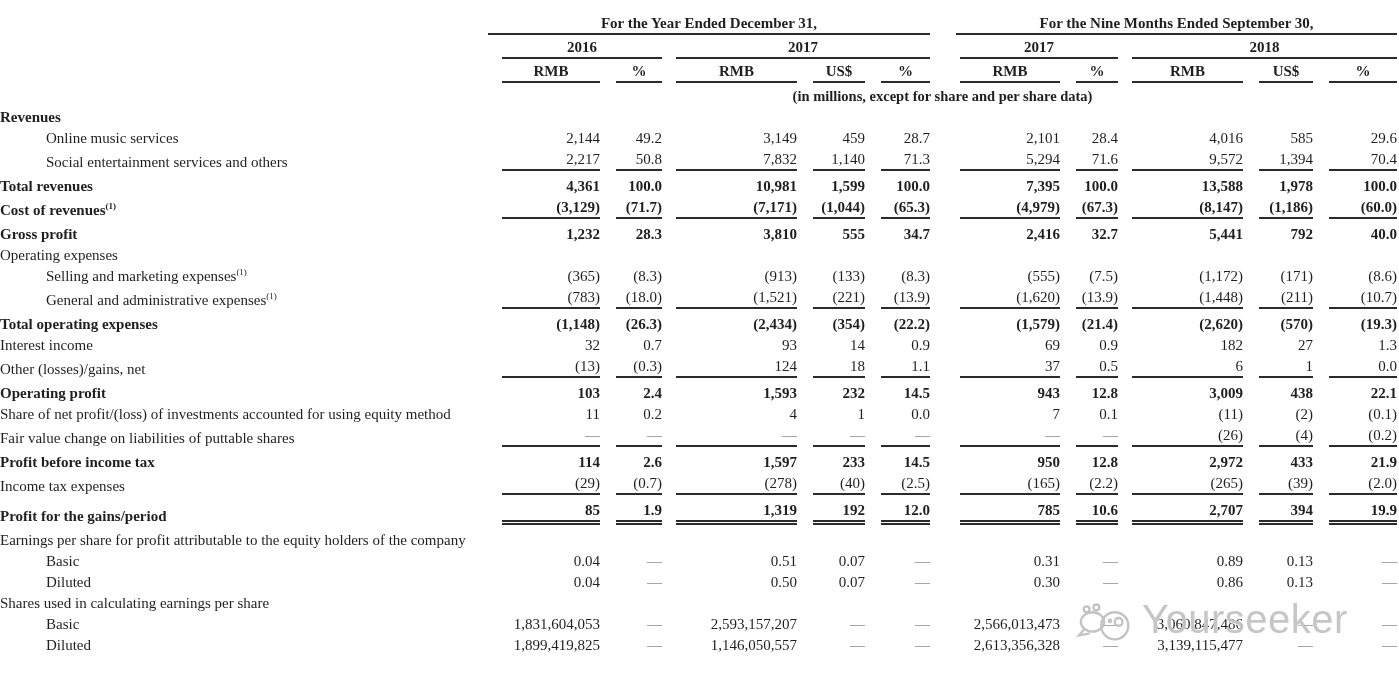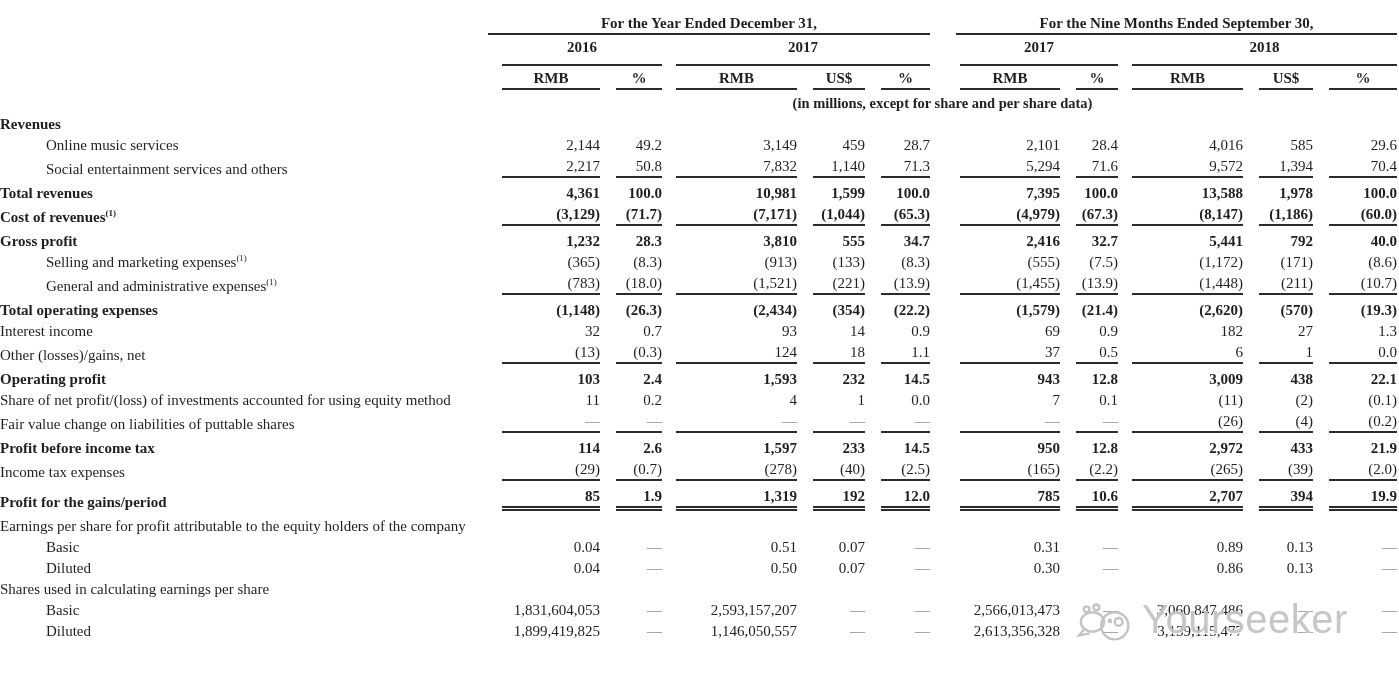--- a/index.html
+++ b/index.html
@@ -40,21 +40,21 @@
   .c7{padding-left:14px;} .c8{padding-left:16px;} .c9{padding-left:16px;}
   
   .r1{border-bottom:2px solid #2b2b2b;padding-bottom:1px;}
   .r2{border-bottom:5px double #2b2b2b;padding-bottom:1px;}
   tr.after-rule td{padding-top:5px;}
   .dash{color:#8a8a8a;}
   
   thead th{font-weight:bold;}
   .gt{display:block;text-align:center;border-bottom:2px solid #2b2b2b;padding-bottom:1px;}
   th.gap .gt{margin-left:26px;}
-  .yr{display:block;text-align:center;border-bottom:2px solid #2b2b2b;padding-bottom:8px;margin-left:14px;}
+  .yr{display:block;text-align:center;border-bottom:2px solid #2b2b2b;padding-bottom:1px;margin-left:14px;}
   th.gap .yr{margin-left:30px;}
   .uh{display:block;text-align:center;border-bottom:2px solid #2b2b2b;padding-bottom:1px;}
   .note{display:block;text-align:center;font-weight:bold;padding-top:1px;font-size:14.5px;}
   
   .watermark{
     position:absolute;left:1076px;top:594px;
     display:flex;align-items:center;gap:4px;
     color:#c0c0c0;pointer-events:none;opacity:.95;
   }
   .watermark .wm-text{
@@ -331,20 +331,35 @@
           <td class="val c7 b">
             <span class="cellin">5,441</span>
           </td>
           <td class="val c8 b">
             <span class="cellin">792</span>
           </td>
           <td class="val c9 b">
             <span class="cellin">40.0</span>
           </td>
         </tr>
+        <tr class="i0">
+          <td class="label">
+            <span class="lin"><span>Operating expenses</span></span>
+          </td>
+          <td class="val c0"></td>
+          <td class="val c1"></td>
+          <td class="val c2"></td>
+          <td class="val c3"></td>
+          <td class="val c4"></td>
+          <td class="val c5"></td>
+          <td class="val c6"></td>
+          <td class="val c7"></td>
+          <td class="val c8"></td>
+          <td class="val c9"></td>
+        </tr>
         <tr class="i1">
           <td class="label">
             <span class="lin"><span>Selling and marketing expenses</span><sup>(1)</sup></span>
           </td>
           <td class="val c0">
             <span class="cellin">(365)</span>
           </td>
           <td class="val c1">
             <span class="cellin">(8.3)</span>
           </td>
@@ -386,21 +401,21 @@
           <td class="val c2">
             <span class="cellin r1">(1,521)</span>
           </td>
           <td class="val c3">
             <span class="cellin r1">(221)</span>
           </td>
           <td class="val c4">
             <span class="cellin r1">(13.9)</span>
           </td>
           <td class="val c5">
-            <span class="cellin r1">(1,455)</span>
+            <span class="cellin r1">(1,620)</span>
           </td>
           <td class="val c6">
             <span class="cellin r1">(13.9)</span>
           </td>
           <td class="val c7">
             <span class="cellin r1">(1,448)</span>
           </td>
           <td class="val c8">
             <span class="cellin r1">(211)</span>
           </td>

